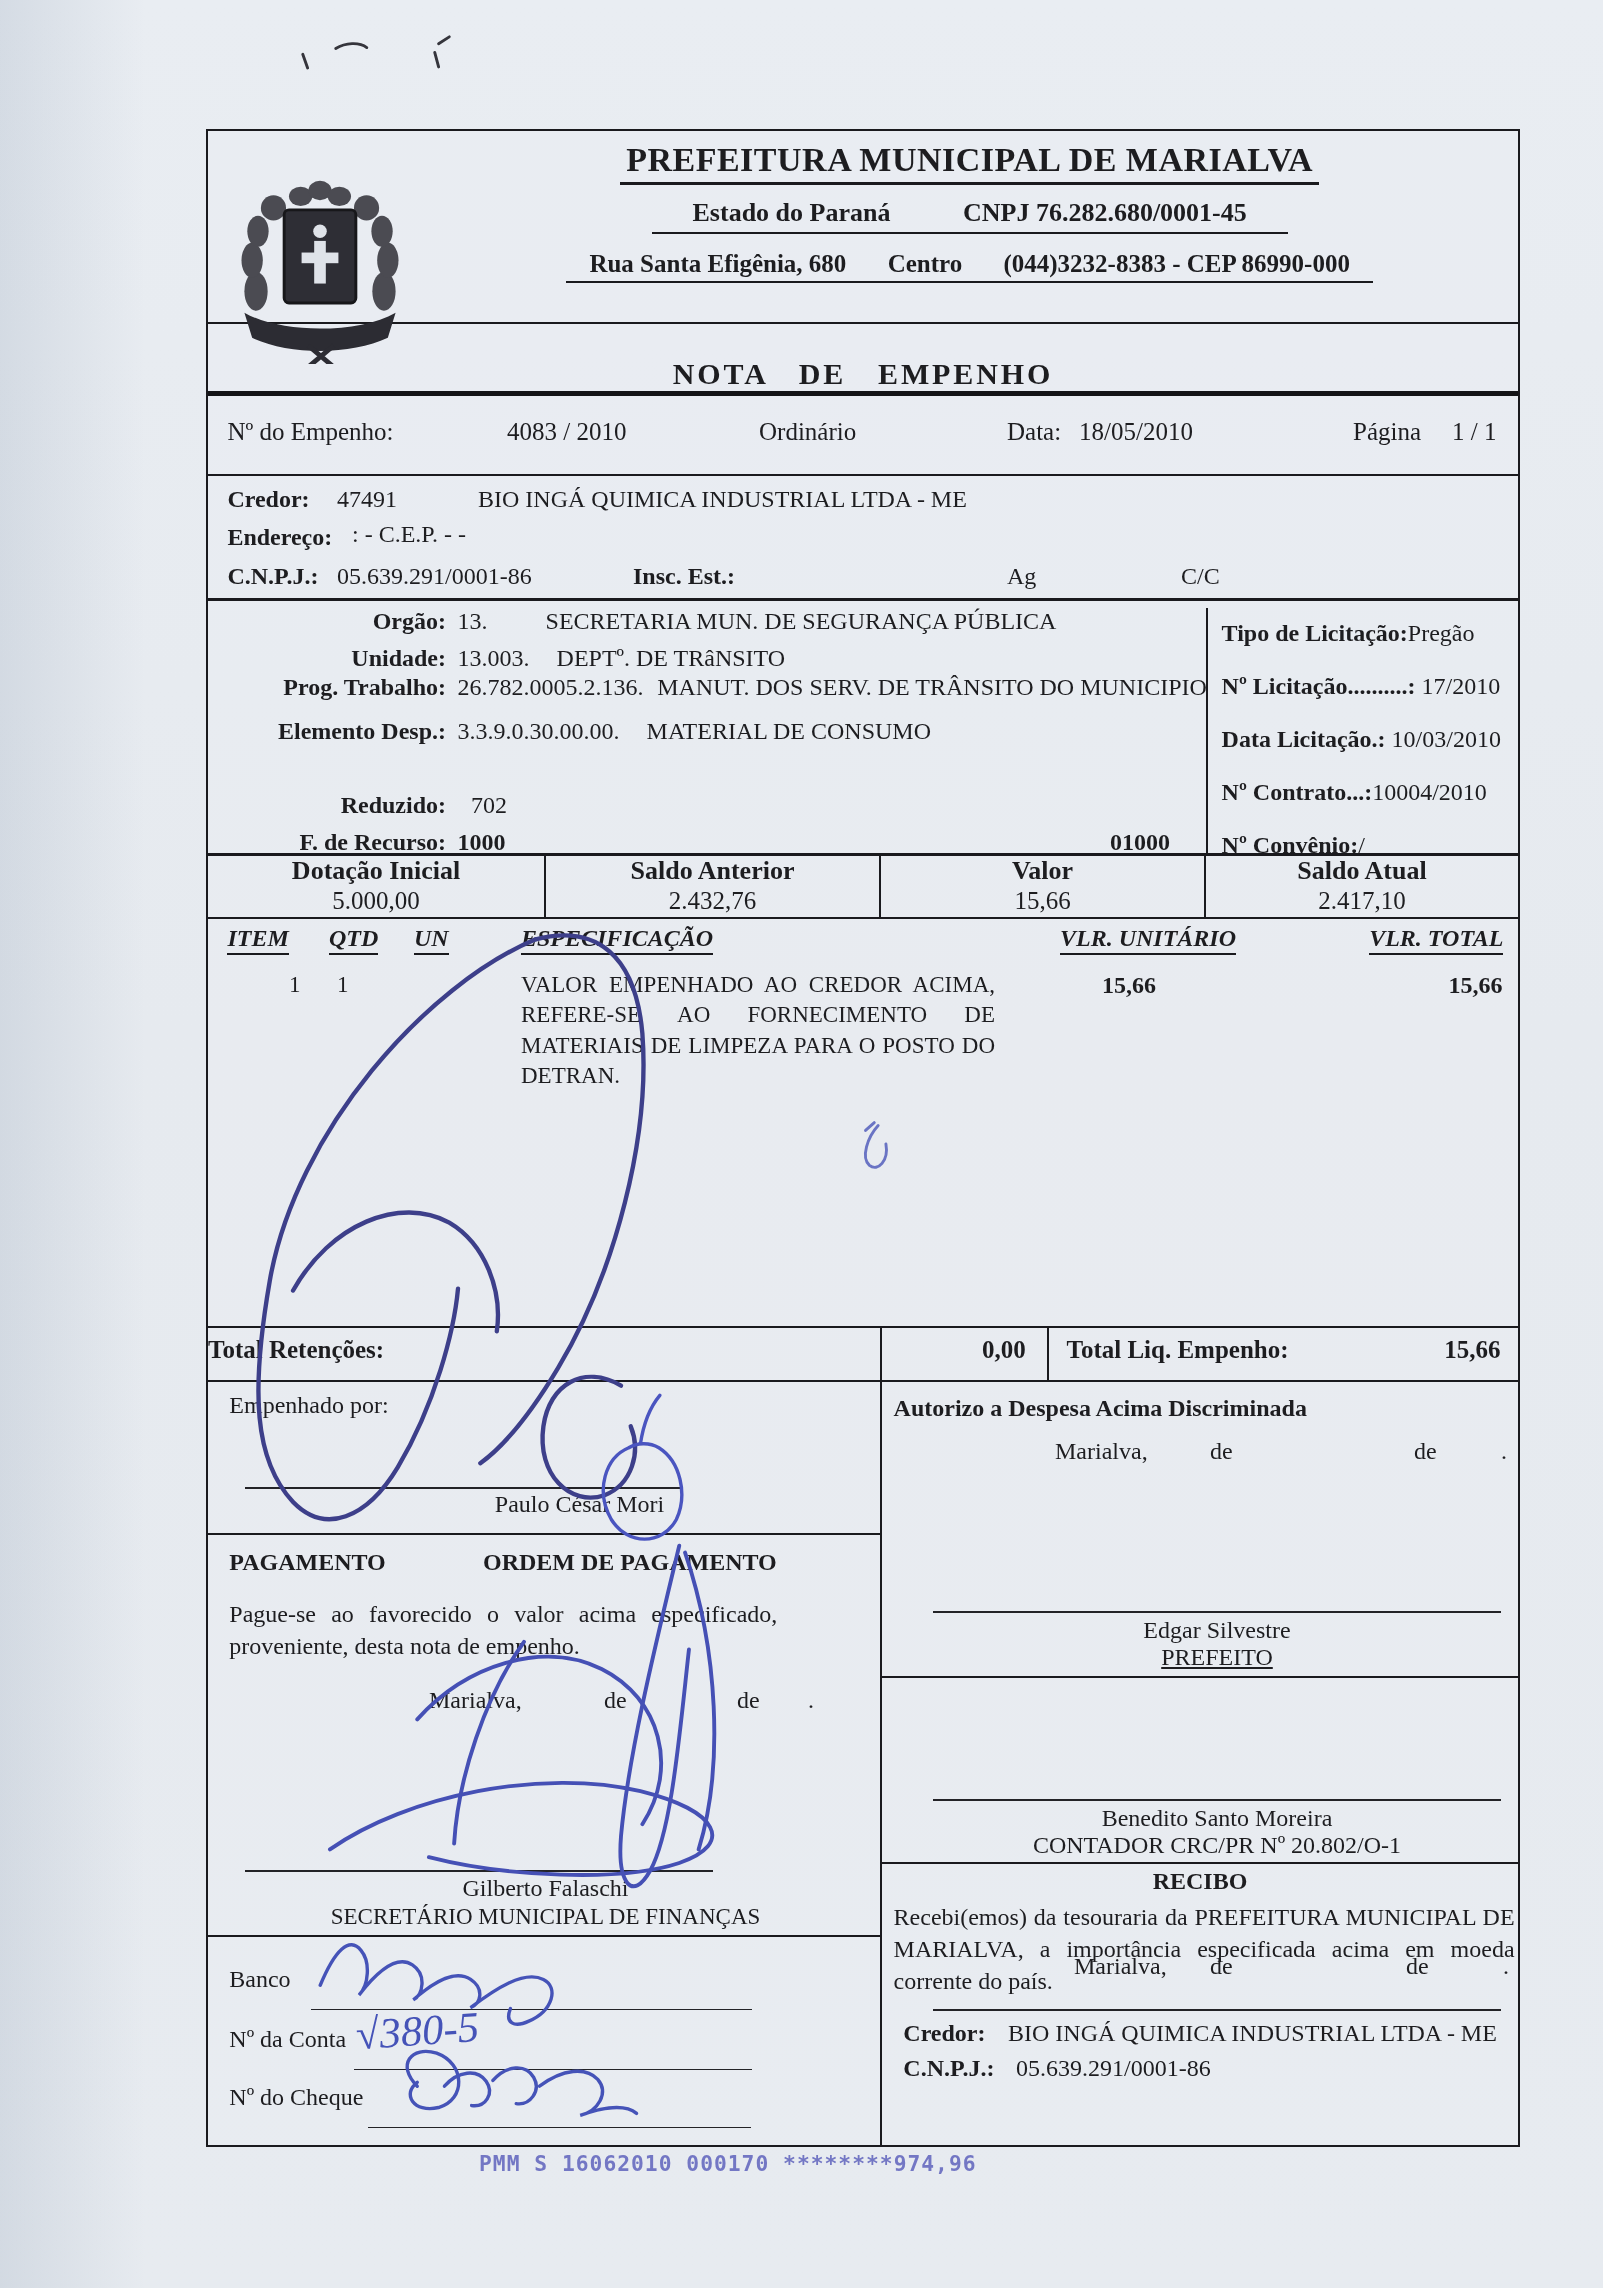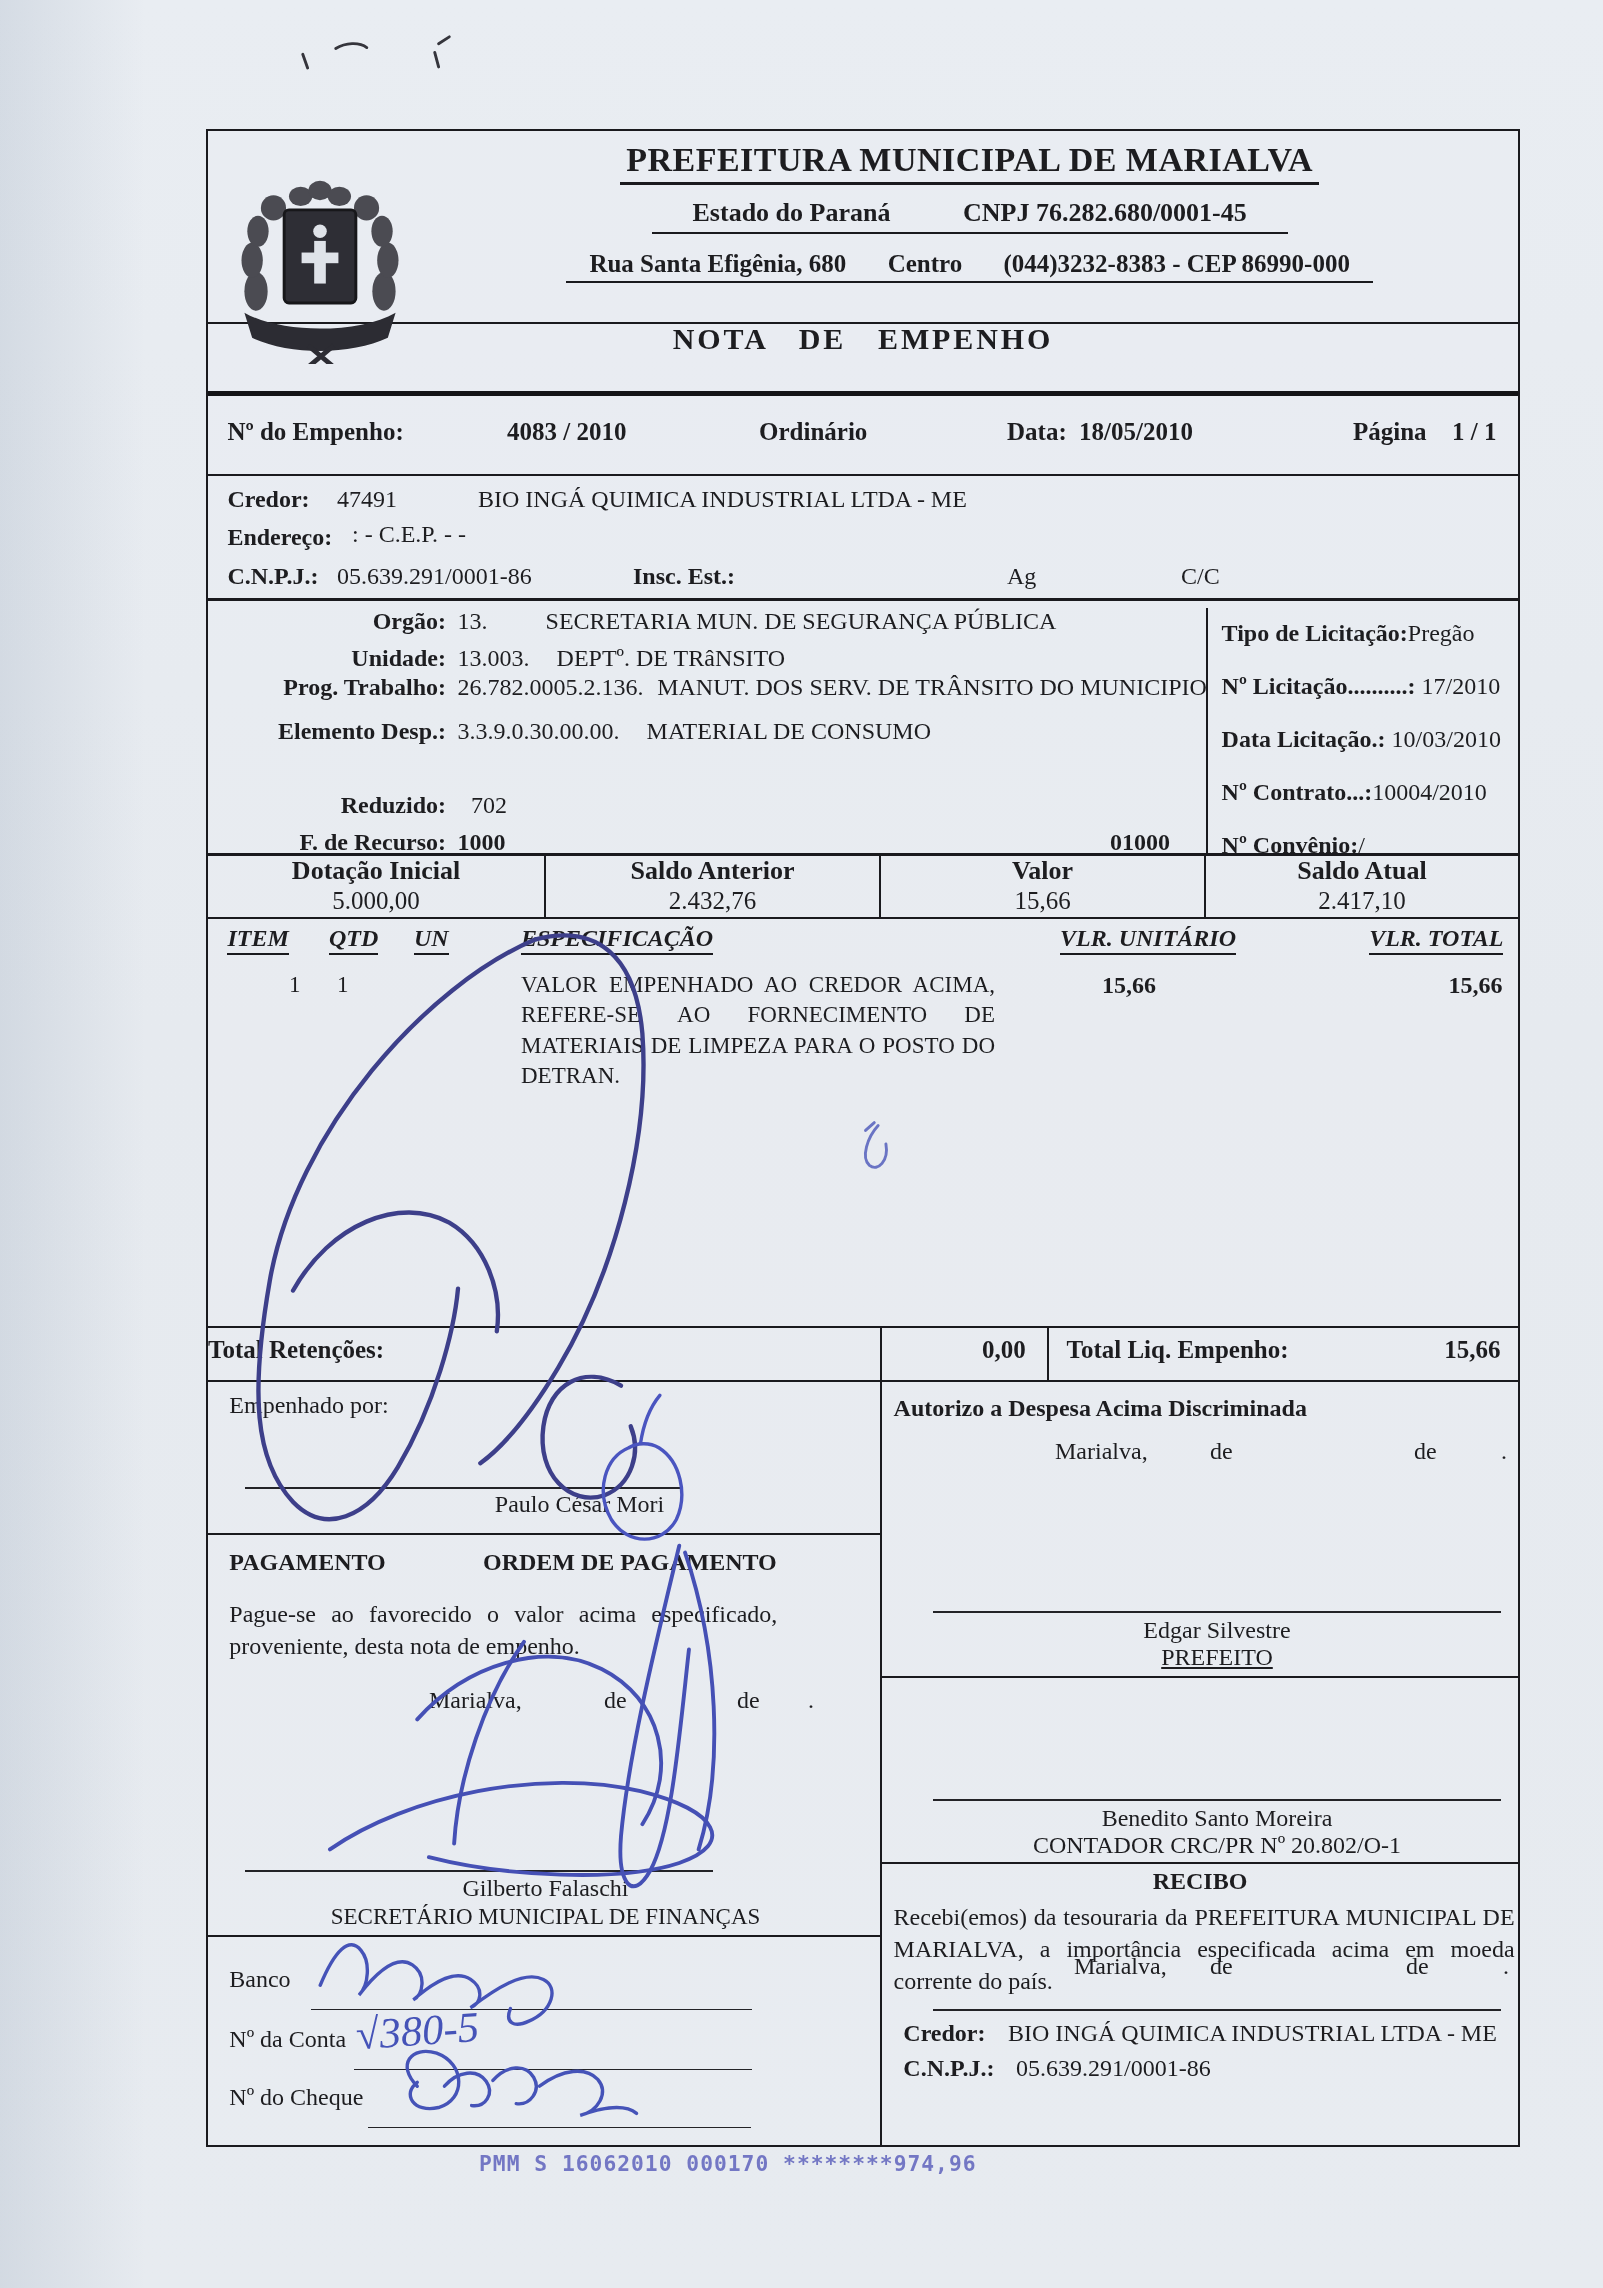--- a/index.html
+++ b/index.html
@@ -20,24 +20,24 @@
   .hd-org{display:inline-block;font-weight:bold;font-size:34px;letter-spacing:0.5px;
           border-bottom:3.9px solid #1a1a1e;padding:0 5.8px 2.9px 5.8px;}
   .hd-line2{display:inline-block;margin-top:13.6px;font-weight:bold;font-size:26px;
           border-bottom:2.9px solid #1a1a1e;padding:0 7.8px 3.9px 7.8px;}
   .hd-line2 span{margin:0 33px;}
   .hd-line3{display:inline-block;margin-top:15.5px;font-weight:bold;font-size:25px;
           border-bottom:2.9px solid #1a1a1e;padding:0 5.8px 3.9px 5.8px;}
   .hd-line3 span{margin:0 17.5px;}
   
   .sec-title{top:191px;height:69px;border-bottom:5.8px solid #141417;
-             display:flex;align-items:flex-start;justify-content:center;}
+             display:flex;align-items:flex-end;justify-content:center;}
   .doc-title{font-weight:bold;font-size:30px;letter-spacing:2.9px;word-spacing:21.3px;}
   
-  .sec-emp{top:266px;height:77px;border-bottom:2.9px solid #1a1a1e;font-weight:bold;font-size:25px;}
+  .sec-emp{top:266px;height:77px;border-bottom:2.9px solid #1a1a1e;font-weight:normal;font-size:25px;}
   
   .sec-credor{top:343px;height:124px;border-bottom:3.9px solid #1a1a1e;font-size:24px;}
   
   .sec-budget{top:467px;height:255px;border-bottom:3.9px solid #1a1a1e;font-size:24px;}
   .brow{position:absolute;left:0;display:flex;}
   .b-label{width:238px;text-align:right;font-weight:bold;}
   .lic-col{position:absolute;left:998px;top:10px;bottom:0;width:310px;
            border-left:2.9px solid #1a1a1e;padding:11.6px 0 0 13.6px;box-sizing:content-box;}
   .lic-row{height:53px;font-size:24px;}
   

